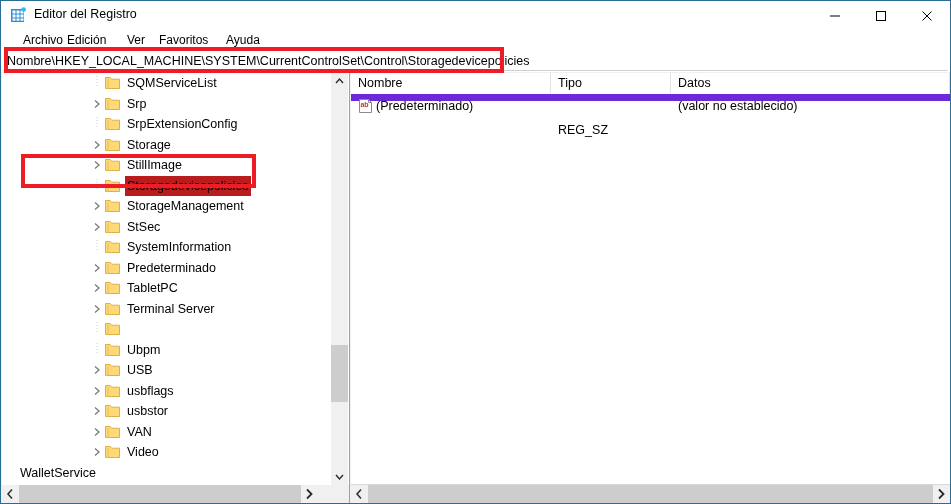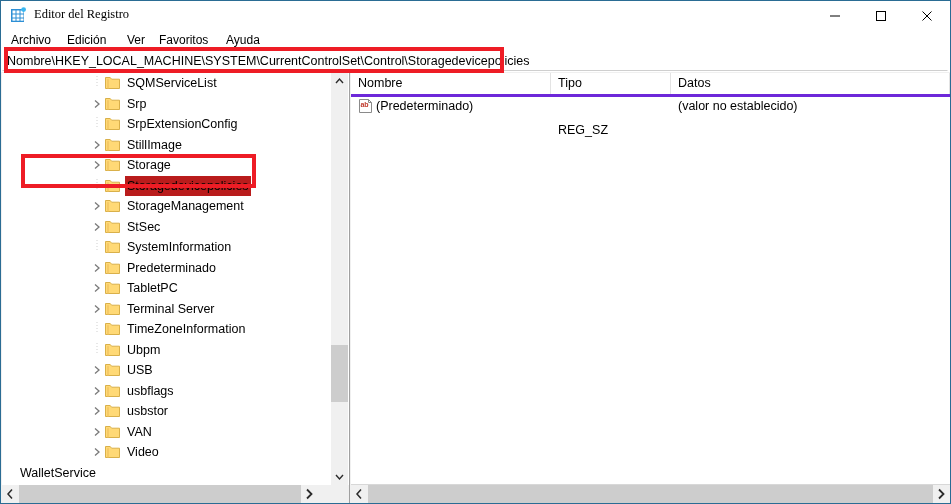--- a/index.html
+++ b/index.html
@@ -29,21 +29,20 @@
   }
 
   
   #titlebar {
     position: absolute;
     left: 0; top: 0;
     width: 949px;
     height: 29px;
     background: #ffffff;
     border-bottom: 5px solid #000000;
-    font-family: Liberation Serif, serif;
   }
   #app-icon {
     position: absolute;
     left: 9px; top: 6px;
     width: 17px; height: 17px;
   }
   #title-text {
     position: absolute;
     left: 33px; top: 6px;
     font-size: 12.5px;
@@ -228,21 +227,21 @@
     height: 430px;
     background: #ffffff;
     overflow: hidden;
   }
   #list-header {
     position: absolute;
     left: 0; top: 0;
     width: 599px;
     height: 21px;
     background: #ffffff;
-    border-bottom: 3px solid #6d28d9;
+    border-bottom: 7px solid #6d28d9;
   }
   .col-head {
     position: absolute;
     top: 0;
     height: 21px;
     line-height: 21px;
     font-size: 12.5px;
     color: #000000;
     padding-left: 7px;
     box-sizing: border-box;
@@ -333,21 +332,21 @@
     </button>
     <button class="winbtn" id="btn-close">
       <svg width="12" height="12" viewBox="0 0 12 12">
         <line x1="1.5" y1="1.5" x2="10.5" y2="10.5" stroke="#000" stroke-width="1"></line>
         <line x1="10.5" y1="1.5" x2="1.5" y2="10.5" stroke="#000" stroke-width="1"></line>
       </svg>
     </button>
   </div>
 
   <div id="menubar">
-      <span class="menu-item" style="left: 6px;">Archivo</span>
+      <span class="menu-item" style="left: 18px;">Archivo</span>
       <span class="menu-item" style="left: 62px;">Edición</span>
       <span class="menu-item" style="left: 122px;">Ver</span>
       <span class="menu-item" style="left: 154px;">Favoritos</span>
       <span class="menu-item" style="left: 221px;">Ayuda</span>
     </div>
 
   <div id="addressbar-wrap">
     <div id="addressbar" title="Equipo\HKEY_LOCAL_MACHINE\SYSTEM\CurrentControlSet\Control\Storagedevicepolicies">Nombre\HKEY_LOCAL_MACHINE\SYSTEM\CurrentControlSet\Control\Storagedevicepolicies</div>
   </div>
 
@@ -371,27 +370,27 @@
                 <line x1="5" y1="0" x2="5" y2="12" stroke="#cfcfcf" stroke-width="1" stroke-dasharray="1,2"></line>
               </svg></span><span class="folder"><svg width="15" height="13" viewBox="0 0 15 13">
                 <path d="M0.5 1.5 L5.2 1.5 L6.6 3.2 L14.5 3.2 L14.5 12.5 L0.5 12.5 Z" fill="#ffd976" stroke="#d9b04a" stroke-width="1"></path>
                 <rect x="2.2" y="3.2" width="1.6" height="9.3" fill="#f3c563"></rect>
               </svg></span><span class="tree-label">SrpExtensionConfig</span></div>
           <div class="tree-row"><span class="tree-indent"></span><span class="chev"><svg width="10" height="12" viewBox="0 0 10 12" style="vertical-align:-2px">
                 <polyline points="3,2.5 7,6 3,9.5" fill="none" stroke="#7a7a7a" stroke-width="1.3"></polyline>
               </svg></span><span class="folder"><svg width="15" height="13" viewBox="0 0 15 13">
                 <path d="M0.5 1.5 L5.2 1.5 L6.6 3.2 L14.5 3.2 L14.5 12.5 L0.5 12.5 Z" fill="#ffd976" stroke="#d9b04a" stroke-width="1"></path>
                 <rect x="2.2" y="3.2" width="1.6" height="9.3" fill="#f3c563"></rect>
+              </svg></span><span class="tree-label">Storage</span></div>
+          <div class="tree-row"><span class="tree-indent"></span><span class="chev"><svg width="10" height="12" viewBox="0 0 10 12" style="vertical-align:-2px">
+                <polyline points="3,2.5 7,6 3,9.5" fill="none" stroke="#7a7a7a" stroke-width="1.3"></polyline>
+              </svg></span><span class="folder"><svg width="15" height="13" viewBox="0 0 15 13">
+                <path d="M0.5 1.5 L5.2 1.5 L6.6 3.2 L14.5 3.2 L14.5 12.5 L0.5 12.5 Z" fill="#ffd976" stroke="#d9b04a" stroke-width="1"></path>
+                <rect x="2.2" y="3.2" width="1.6" height="9.3" fill="#f3c563"></rect>
               </svg></span><span class="tree-label">StillImage</span></div>
-          <div class="tree-row"><span class="tree-indent"></span><span class="chev"><svg width="10" height="12" viewBox="0 0 10 12" style="vertical-align:-2px">
-                <polyline points="3,2.5 7,6 3,9.5" fill="none" stroke="#7a7a7a" stroke-width="1.3"></polyline>
-              </svg></span><span class="folder"><svg width="15" height="13" viewBox="0 0 15 13">
-                <path d="M0.5 1.5 L5.2 1.5 L6.6 3.2 L14.5 3.2 L14.5 12.5 L0.5 12.5 Z" fill="#ffd976" stroke="#d9b04a" stroke-width="1"></path>
-                <rect x="2.2" y="3.2" width="1.6" height="9.3" fill="#f3c563"></rect>
-              </svg></span><span class="tree-label">Storage</span></div>
           <div class="tree-row selected"><span class="tree-indent"></span><span class="chev leaf"><svg width="10" height="12" viewBox="0 0 10 12" style="vertical-align:-2px">
                 <line x1="5" y1="0" x2="5" y2="12" stroke="#cfcfcf" stroke-width="1" stroke-dasharray="1,2"></line>
               </svg></span><span class="folder"><svg width="15" height="13" viewBox="0 0 15 13">
                 <path d="M0.5 1.5 L5.2 1.5 L6.6 3.2 L14.5 3.2 L14.5 12.5 L0.5 12.5 Z" fill="#ffd976" stroke="#d9b04a" stroke-width="1"></path>
                 <rect x="2.2" y="3.2" width="1.6" height="9.3" fill="#f3c563"></rect>
               </svg></span><span class="tree-label">Storagedevicepolicies</span></div>
           <div class="tree-row"><span class="tree-indent"></span><span class="chev"><svg width="10" height="12" viewBox="0 0 10 12" style="vertical-align:-2px">
                 <polyline points="3,2.5 7,6 3,9.5" fill="none" stroke="#7a7a7a" stroke-width="1.3"></polyline>
               </svg></span><span class="folder"><svg width="15" height="13" viewBox="0 0 15 13">
                 <path d="M0.5 1.5 L5.2 1.5 L6.6 3.2 L14.5 3.2 L14.5 12.5 L0.5 12.5 Z" fill="#ffd976" stroke="#d9b04a" stroke-width="1"></path>
@@ -425,21 +424,21 @@
                 <polyline points="3,2.5 7,6 3,9.5" fill="none" stroke="#7a7a7a" stroke-width="1.3"></polyline>
               </svg></span><span class="folder"><svg width="15" height="13" viewBox="0 0 15 13">
                 <path d="M0.5 1.5 L5.2 1.5 L6.6 3.2 L14.5 3.2 L14.5 12.5 L0.5 12.5 Z" fill="#ffd976" stroke="#d9b04a" stroke-width="1"></path>
                 <rect x="2.2" y="3.2" width="1.6" height="9.3" fill="#f3c563"></rect>
               </svg></span><span class="tree-label">Terminal Server</span></div>
           <div class="tree-row"><span class="tree-indent"></span><span class="chev leaf"><svg width="10" height="12" viewBox="0 0 10 12" style="vertical-align:-2px">
                 <line x1="5" y1="0" x2="5" y2="12" stroke="#cfcfcf" stroke-width="1" stroke-dasharray="1,2"></line>
               </svg></span><span class="folder"><svg width="15" height="13" viewBox="0 0 15 13">
                 <path d="M0.5 1.5 L5.2 1.5 L6.6 3.2 L14.5 3.2 L14.5 12.5 L0.5 12.5 Z" fill="#ffd976" stroke="#d9b04a" stroke-width="1"></path>
                 <rect x="2.2" y="3.2" width="1.6" height="9.3" fill="#f3c563"></rect>
-              </svg></span><span class="tree-label">TimeZoneInformation</span></div>
+              </svg></span></div>
           <div class="tree-row"><span class="tree-indent"></span><span class="chev leaf"><svg width="10" height="12" viewBox="0 0 10 12" style="vertical-align:-2px">
                 <line x1="5" y1="0" x2="5" y2="12" stroke="#cfcfcf" stroke-width="1" stroke-dasharray="1,2"></line>
               </svg></span><span class="folder"><svg width="15" height="13" viewBox="0 0 15 13">
                 <path d="M0.5 1.5 L5.2 1.5 L6.6 3.2 L14.5 3.2 L14.5 12.5 L0.5 12.5 Z" fill="#ffd976" stroke="#d9b04a" stroke-width="1"></path>
                 <rect x="2.2" y="3.2" width="1.6" height="9.3" fill="#f3c563"></rect>
               </svg></span><span class="tree-label">Ubpm</span></div>
           <div class="tree-row"><span class="tree-indent"></span><span class="chev"><svg width="10" height="12" viewBox="0 0 10 12" style="vertical-align:-2px">
                 <polyline points="3,2.5 7,6 3,9.5" fill="none" stroke="#7a7a7a" stroke-width="1.3"></polyline>
               </svg></span><span class="folder"><svg width="15" height="13" viewBox="0 0 15 13">
                 <path d="M0.5 1.5 L5.2 1.5 L6.6 3.2 L14.5 3.2 L14.5 12.5 L0.5 12.5 Z" fill="#ffd976" stroke="#d9b04a" stroke-width="1"></path>

